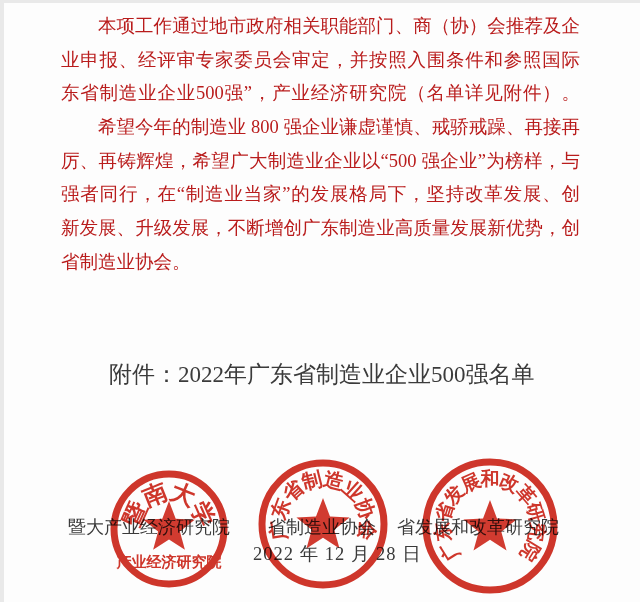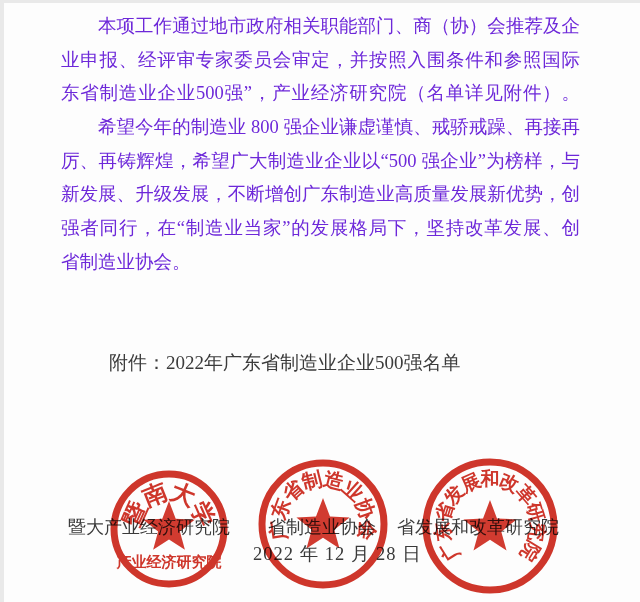--- a/index.html
+++ b/index.html
@@ -20,27 +20,27 @@
     position:absolute;
     left:57px;top:7px;width:519px;
   }
   .line{
     height:33.7px;line-height:33.7px;
     font-size:18.5px;
     letter-spacing:0;
     white-space:nowrap;
     text-align:justify;
     text-align-last:justify;
-    color:#6d28d9;
+    color:#b91c1c;
   }
   .line.indent{text-indent:2em;}
   .line.last{text-align-last:left;white-space:normal;}
   .attachment{
-    position:absolute;left:105px;top:348px;
-    font-size:19px;line-height:24px;color:#3b3b3b;
+    position:absolute;left:105px;top:360px;
+    font-size:23px;line-height:24px;color:#3b3b3b;
     white-space:nowrap;
   }
   .signatures{position:absolute;top:512px;left:0;width:636px;height:24px;}
   .sig{
     position:absolute;top:0;
     font-size:18px;line-height:24px;color:#3a3a3a;white-space:nowrap;
   }
   .sig1{left:64px;}
   .sig2{left:264px;}
   .sig3{left:393px;}
@@ -66,22 +66,22 @@
 <body>
 
 <div class="page">
 
   <div class="body-text">
     <div class="line indent">本项工作通过地市政府相关职能部门、商（协）会推荐及企</div>
     <div class="line">业申报、经评审专家委员会审定，并按照入围条件和参照国际</div>
     <div class="line">东省制造业企业500强”，产业经济研究院（名单详见附件）。</div>
     <div class="line indent">希望今年的制造业 800 强企业谦虚谨慎、戒骄戒躁、再接再</div>
     <div class="line">厉、再铸辉煌，希望广大制造业企业以“500 强企业”为榜样，与</div>
+    <div class="line">强者同行，在“制造业当家”的发展格局下，坚持改革发展、创</div>
     <div class="line">新发展、升级发展，不断增创广东制造业高质量发展新优势，创</div>
-    <div class="line">强者同行，在“制造业当家”的发展格局下，坚持改革发展、创</div>
     <div class="line last">省制造业协会。</div>
   </div>
 
   <div class="attachment">附件：2022年广东省制造业企业500强名单</div>
 
   <div class="signatures">
     <span class="sig sig1">暨大产业经济研究院</span>
     <span class="sig sig2">省制造业协会</span>
     <span class="sig sig3">省发展和改革研究院</span>
   </div>

